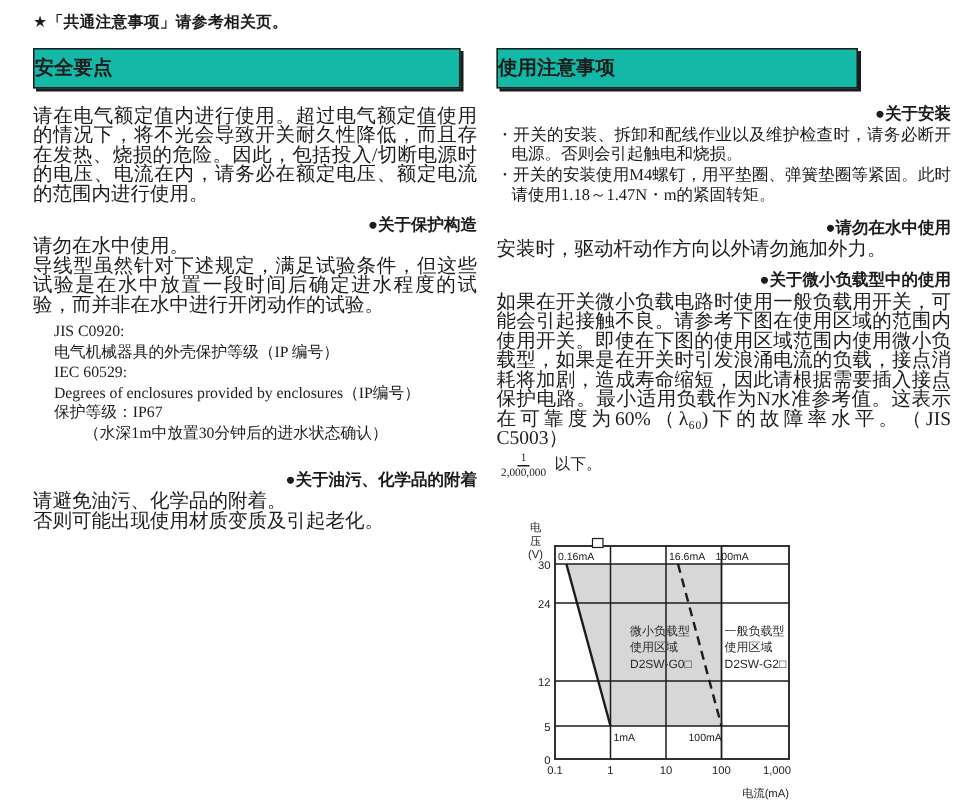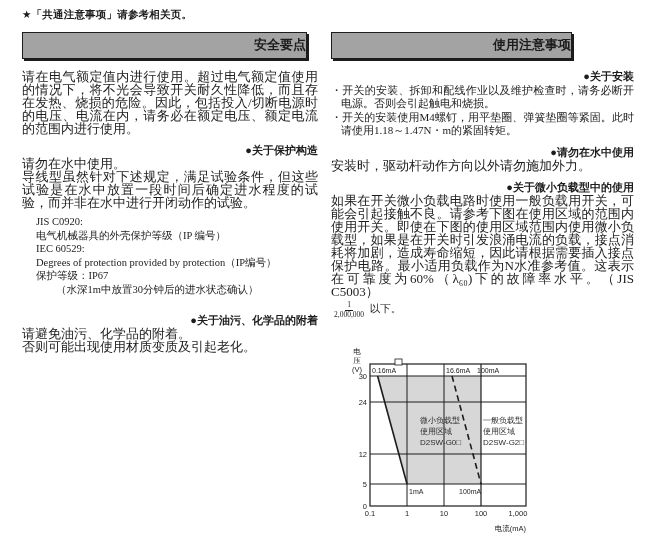--- a/index.html
+++ b/index.html
@@ -16,26 +16,26 @@
     position: absolute; left: 22px; top: 8px;
     font-family: "Liberation Sans", "DejaVu Sans", sans-serif;
     font-weight: bold; font-size: 10.5px; letter-spacing: 0.2px;
   }
   .col { position: absolute; top: 32px; }
   .col-left  { left: 22px;  width: 296px; }
   .col-right { left: 331px; width: 303px; }
   .header-box {
     border: 1px solid #1c1c1c;
     box-shadow: 2px 2px 0 #1c1c1c;
-    text-align: right;
+    text-align: left;
     font-family: "Liberation Sans", "DejaVu Sans", sans-serif;
     font-weight: bold; font-size: 13px;
     padding: 3px 0 4px 0;
     margin-bottom: 11px;
-    background: #a3a3a3;
+    background: #14b8a6;
   }
   .col-left  .header-box { width: 283px; }
   .col-right .header-box { width: 239px; }
   .body-text {
     font-size: 13px; line-height: 13px;
     text-align: justify;
   }
   .sec-title {
     font-family: "Liberation Sans", "DejaVu Sans", sans-serif;
     font-weight: bold; font-size: 11px; line-height: 13px;
@@ -84,21 +84,21 @@
   <div class="body-text">请在电气额定值内进行使用。超过电气额定值使用的情况下，将不光会导致开关耐久性降低，而且存在发热、烧损的危险。因此，包括投入/切断电源时的电压、电流在内，请务必在额定电压、额定电流的范围内进行使用。</div>
 
   <div class="sec-title">●关于保护构造</div>
   <div class="body-text">请勿在水中使用。</div>
   <div class="body-text">导线型虽然针对下述规定，满足试验条件，但这些试验是在水中放置一段时间后确定进水程度的试验，而并非在水中进行开闭动作的试验。</div>
 
   <div class="std-block">
     <div class="std-line">JIS C0920:</div>
     <div class="std-line">电气机械器具的外壳保护等级（IP 编号）</div>
     <div class="std-line">IEC 60529:</div>
-    <div class="std-line">Degrees of protection provided by protection（IP编号）</div>
+    <div class="std-line">Degrees of enclosures provided by enclosures（IP编号）</div>
     <div class="std-line">保护等级：IP67</div>
     <div class="std-line std-note">（水深1m中放置30分钟后的进水状态确认）</div>
   </div>
 
   <div class="sec-title" style="margin-top:18px;">●关于油污、化学品的附着</div>
   <div class="body-text">请避免油污、化学品的附着。</div>
   <div class="body-text">否则可能出现使用材质变质及引起老化。</div>
 </div>
 
 <div class="col col-right">

